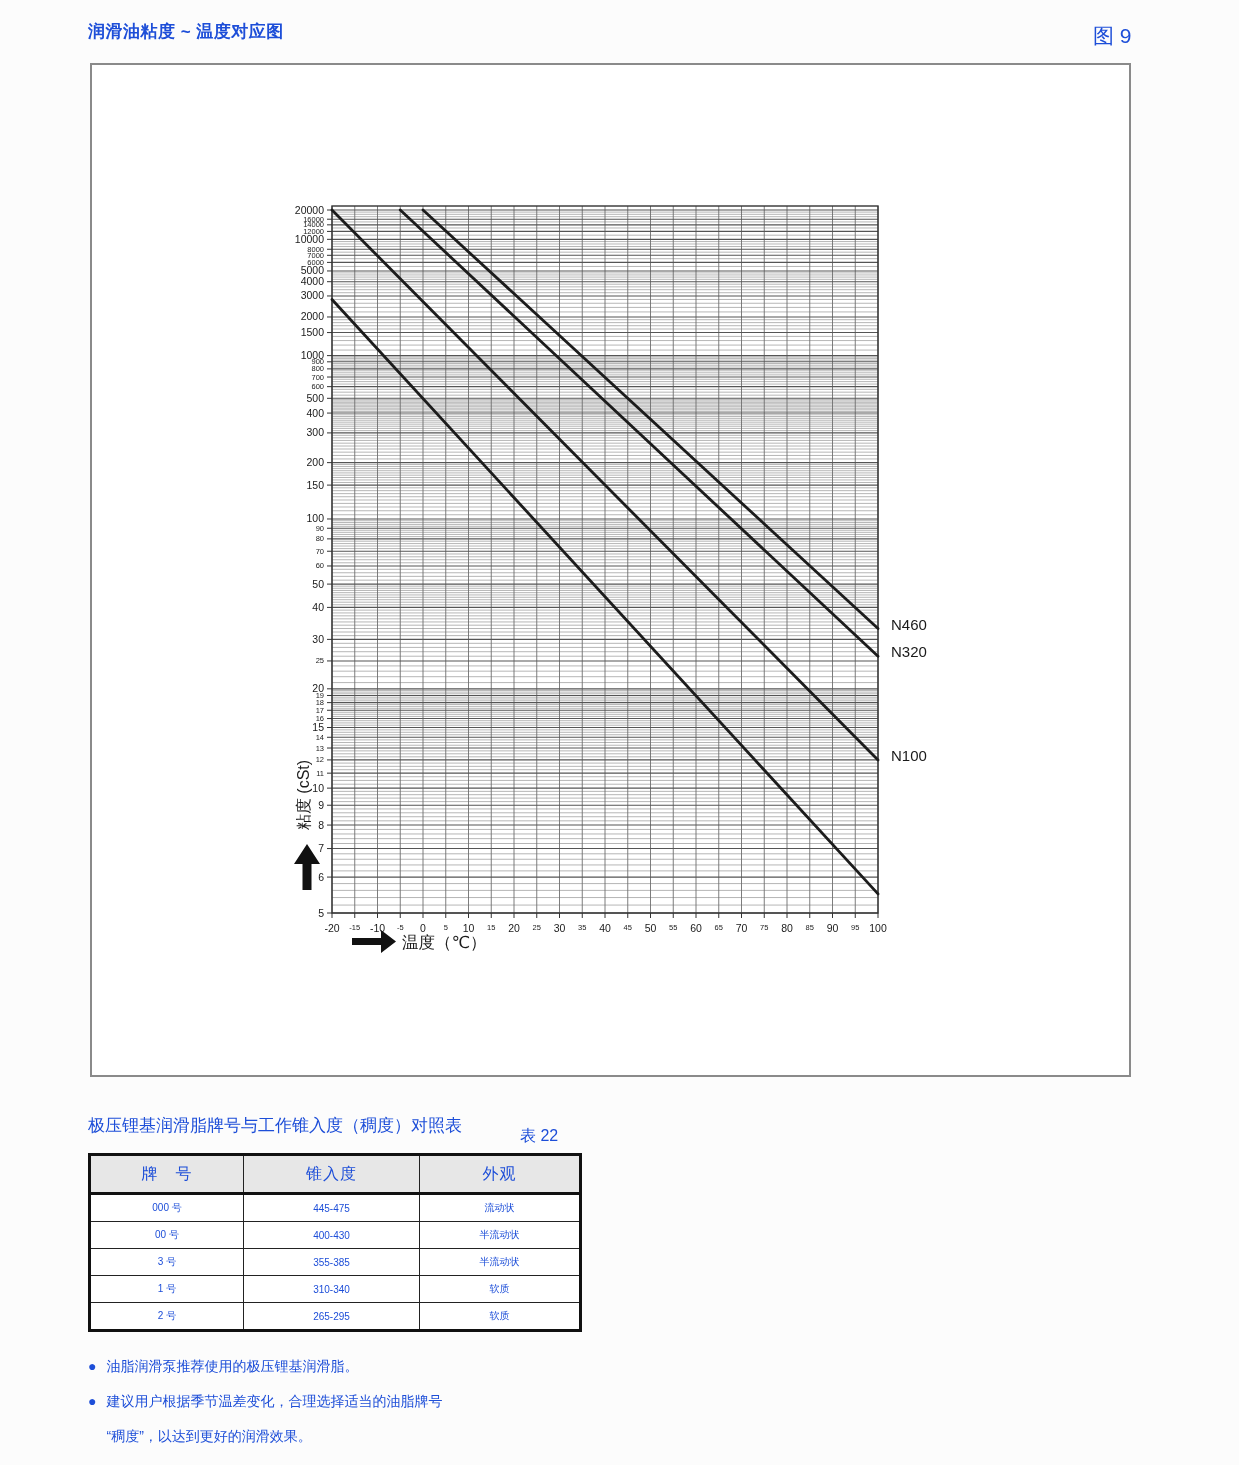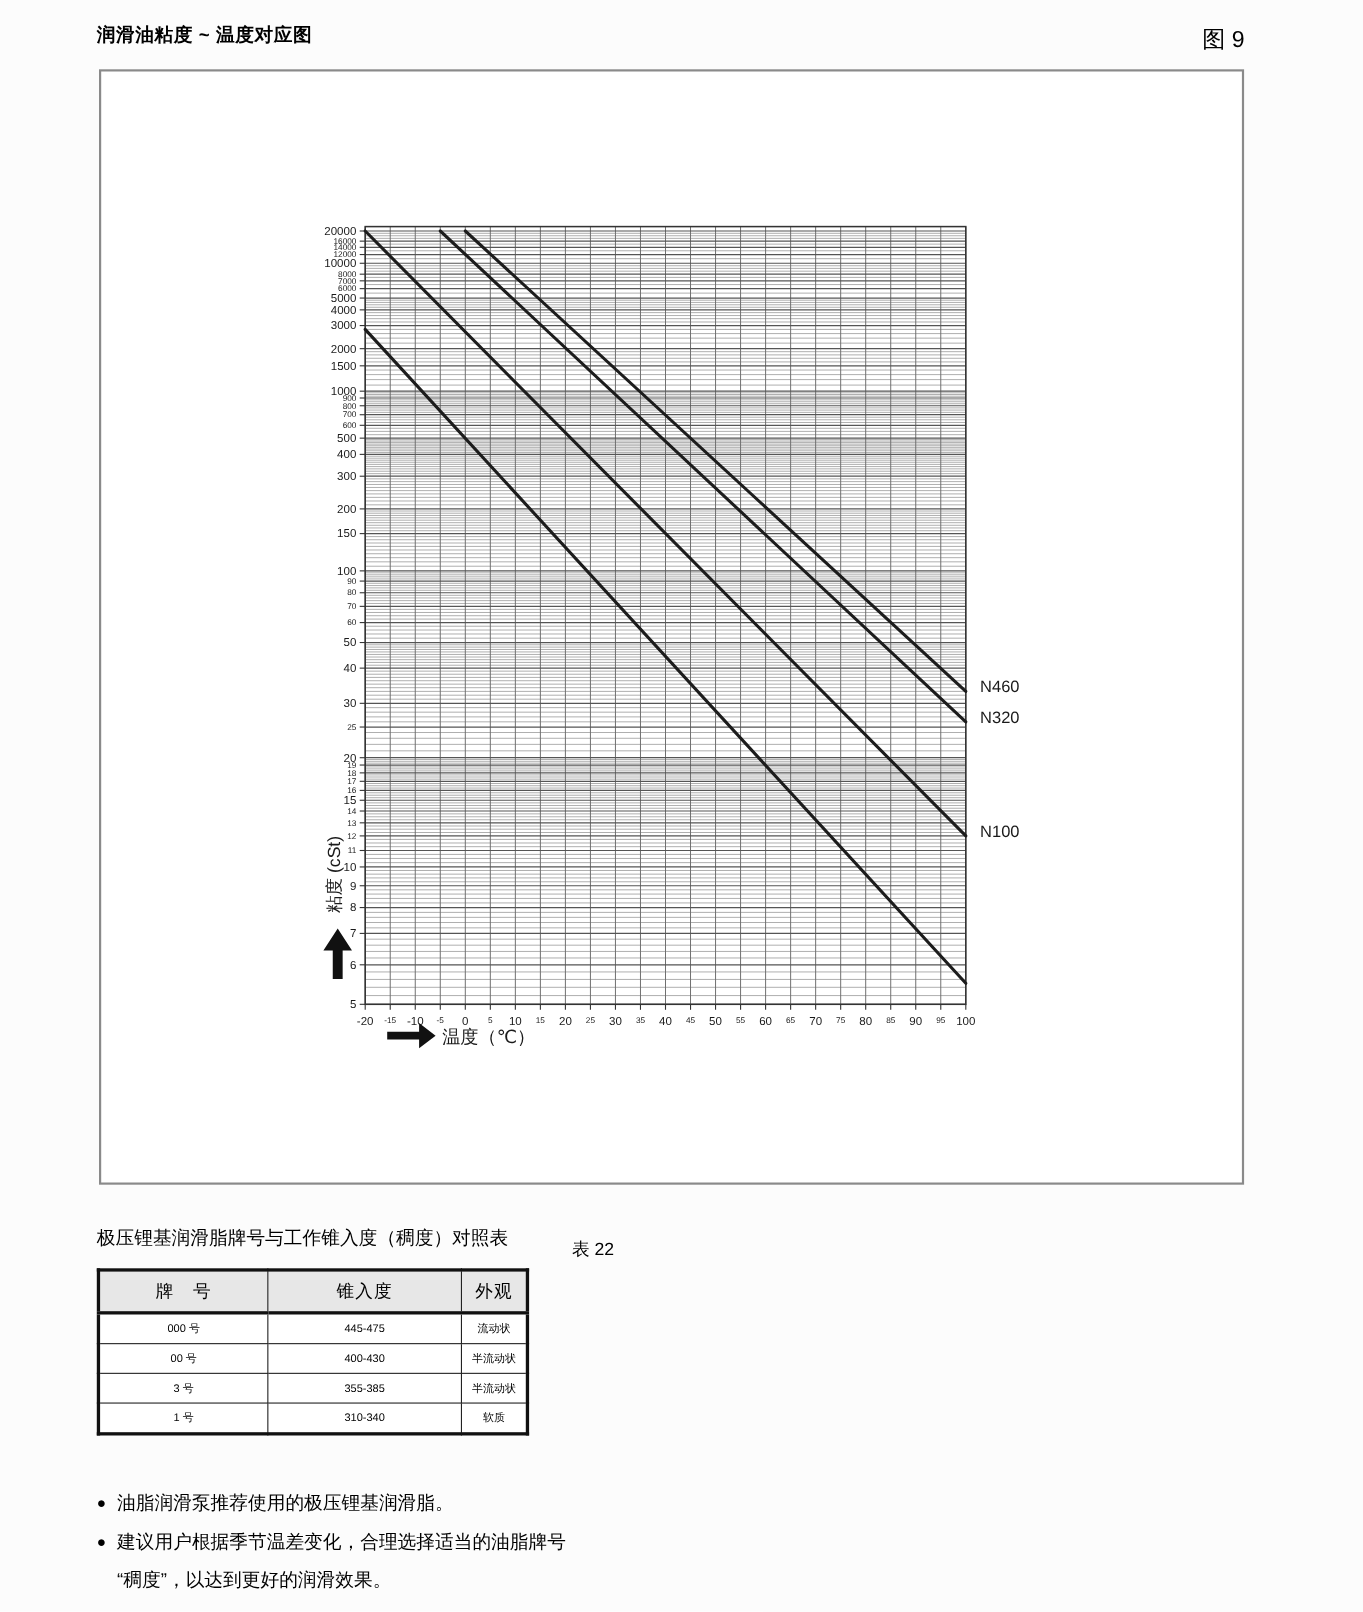--- a/index.html
+++ b/index.html
@@ -1,35 +1,35 @@
 <!DOCTYPE html>
 <html><head>
 <meta charset="utf-8">
 <style>
   html,body{margin:0;padding:0;}
   #page{
     position:relative;width:1239px;height:1465px;background:#fcfcfc;
-    font-family:"Liberation Sans","DejaVu Sans",sans-serif;color:#000000;overflow:hidden;
+    font-family:"Liberation Sans","DejaVu Sans",sans-serif;color:#1d4ed8;overflow:hidden;
   }
   .page-title{position:absolute;left:88px;top:20px;font-size:17px;font-weight:700;letter-spacing:.5px;}
   .figure-number{position:absolute;left:1093px;top:22px;font-size:21px;font-weight:500;}
   .figure-frame{position:absolute;left:90px;top:63px;width:1041px;height:1014px;
     border:2px solid #8a8a8a;background:#ffffff;box-sizing:border-box;}
   #chart{position:absolute;left:0;top:0;}
   .table-title{position:absolute;left:88px;top:1114px;font-size:17px;}
   .table-number{position:absolute;left:520px;top:1126px;font-size:16px;}
-  #grease-table{position:absolute;left:88px;top:1153px;width:393px;background:#fff;
+  #grease-table{position:absolute;left:88px;top:1153px;width:494px;background:#fff;
     border-collapse:collapse;table-layout:fixed;border:3px solid #111;}
   #grease-table th{height:34px;background:#e7e7e7;border:1px solid #222;
     border-bottom:3px solid #111;font-weight:400;font-size:16px;letter-spacing:1px;}
   #grease-table td{height:24px;border:1px solid #222;text-align:center;font-size:10px;}
   #notes{position:absolute;left:88px;top:1349px;width:620px;}
   .note{display:flex;align-items:flex-start;}
   .note .bullet{font-size:14px;line-height:35px;margin-right:10px;flex:0 0 auto;}
-  .note .note-text{font-size:17px;line-height:35px;white-space:pre-line;}
+  .note .note-text{font-size:14px;line-height:35px;white-space:pre-line;}
 </style>
 </head>
 <body>
 
 <div id="page">
   <div class="page-title">润滑油粘度 ~ 温度对应图</div>
   <div class="figure-number">图 9</div>
 
   <div class="figure-frame"></div>
 
@@ -480,20 +480,25 @@
         <tr>
           <td>3 号</td>
           <td>355-385</td>
           <td>半流动状</td>
         </tr>
         <tr>
           <td>1 号</td>
           <td>310-340</td>
           <td>软质</td>
         </tr>
+        <tr>
+          <td>2 号</td>
+          <td>265-295</td>
+          <td>软质</td>
+        </tr>
       </tbody>
   </table>
 
   <div id="notes">
       <div class="note">
         <span class="bullet">●</span>
         <span class="note-text">油脂润滑泵推荐使用的极压锂基润滑脂。</span>
       </div>
       <div class="note">
         <span class="bullet">●</span>

